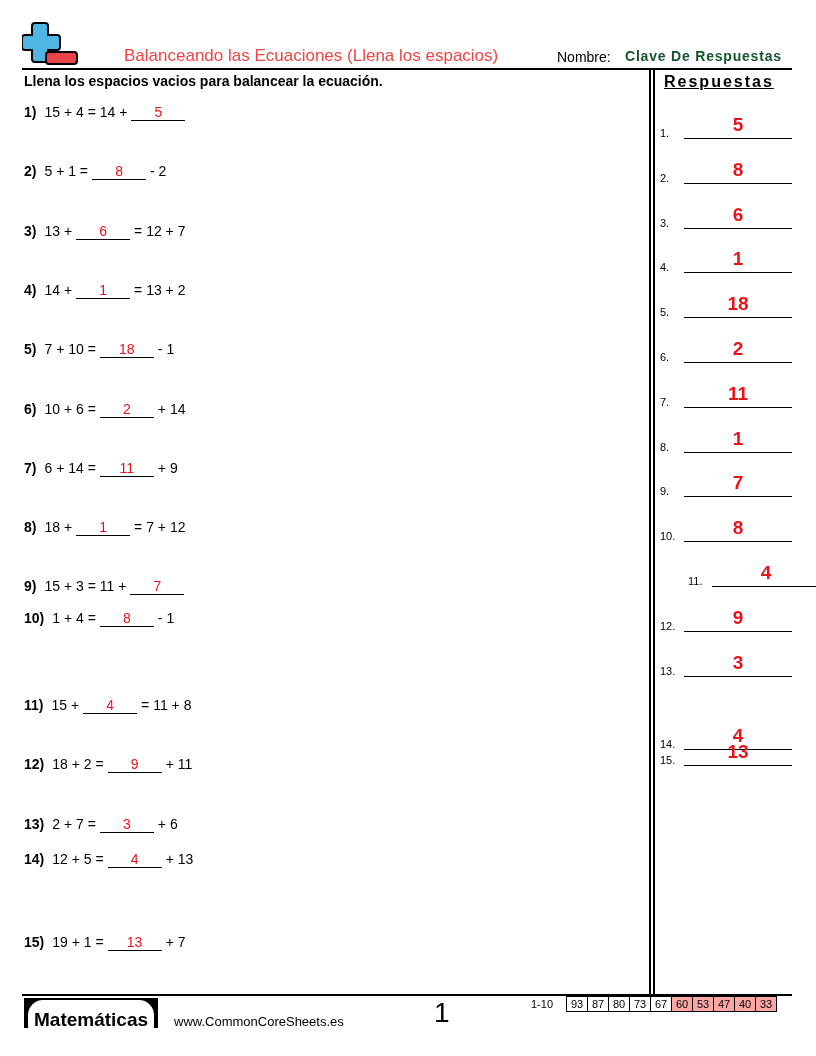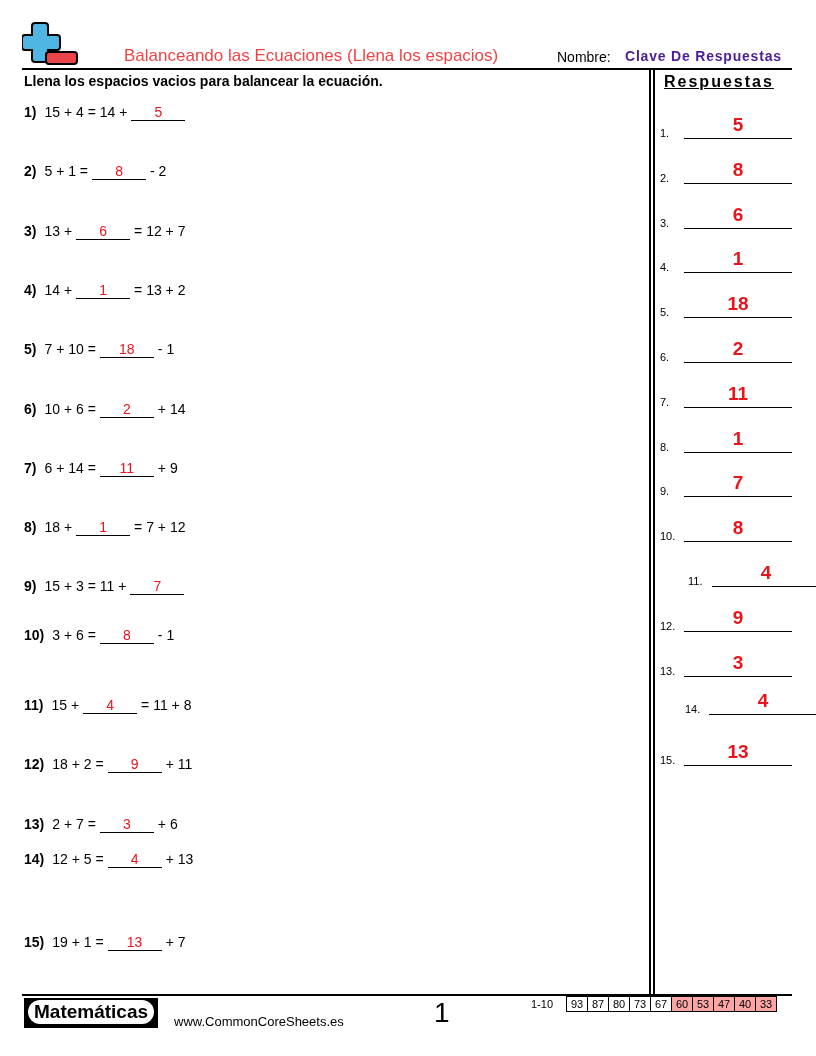--- a/index.html
+++ b/index.html
@@ -1,36 +1,36 @@
 <!DOCTYPE html>
 <html><head>
 <meta charset="utf-8">
 <style>
   html, body { margin:0; padding:0; background:#fff; }
   body { width:816px; height:1056px; position:relative; overflow:hidden; font-family:"Liberation Sans", sans-serif; color:#000; }
   .abs { position:absolute; }
   .logo { left:22px; top:22px; width:58px; height:46px; }
   .title { left:124px; top:46px; font-size:17px; color:#ef4444; white-space:nowrap; }
   .name-label { left:557px; top:49px; font-size:14px; white-space:nowrap; }
-  .name-value { left:625px; top:48px; font-size:14px; font-weight:bold; color:#4c1d95; letter-spacing:0.8px; white-space:nowrap; }
+  .name-value { left:625px; top:48px; font-size:14px; font-weight:bold; color:#14532d; letter-spacing:0.8px; white-space:nowrap; }
   .hrule { left:22px; top:68px; width:770px; height:2px; background:#000; }
   .instructions { left:24px; top:73px; font-size:14px; font-weight:bold; white-space:nowrap; }
   .vline { left:649px; top:68px; width:2px; height:926px; background:#000; }
   .vline2 { left:653px; top:68px; width:2px; height:926px; background:#000; }
   .resp-head { left:664px; top:73px; font-size:16px; font-weight:bold; letter-spacing:2px; text-decoration:underline; white-space:nowrap; }
   .problem { left:24px; font-size:14px; white-space:nowrap; display:flex; align-items:baseline; }
   .pnum { font-weight:bold; margin-right:8px; display:inline-block; }
   .blank { display:inline-block; width:54px; border-bottom:1px solid #000; text-align:center; color:#e8141b; margin:0 4px; line-height:15px; }
   .ans-row { left:660px; width:132px; height:20px; }
   .ans-num { position:absolute; left:0; bottom:0; font-size:11px; }
   .ans-line { position:absolute; left:24px; right:0; bottom:0; border-bottom:1px solid #000; height:0; }
   .ans-val { position:absolute; left:24px; right:0; bottom:3px; text-align:center; font-size:19px; font-weight:bold; color:#e8141b; }
   .footer-rule { left:22px; top:994px; width:770px; height:2px; background:#000; }
   .brand { left:24px; top:998px; height:30px; background:#000; padding:2px 4px; box-sizing:border-box; }
-  .brand-pill { background:#fff; border-radius:15px; height:24px; padding:0 6px; font-size:19px; font-weight:bold; line-height:24px; }
+  .brand-pill { background:#fff; border-radius:15px; height:24px; padding:8px 6px; font-size:19px; font-weight:bold; line-height:24px; }
   .site { left:174px; top:1014px; font-size:13px; }
   .pagenum { left:434px; top:997px; font-size:28px; }
   table.score { position:absolute; left:528px; top:996px; border-collapse:collapse; font-size:11px; }
   table.score td { border:1px solid #000; padding:0 3px; height:14px; line-height:14px; text-align:center; min-width:14px; }
   table.score td.lbl { border:none; text-align:right; padding-right:13px; }
   table.score td.blue { background:#fca5a5; }
   table.score td.none { border:none; }
 </style>
 </head>
 <body>
@@ -97,23 +97,23 @@
       <span>18 +</span>
       <span class="blank">1</span>
       <span>= 7 + 12</span>
     </div>
     <div class="abs problem" style="top: 578.4px;">
       <span class="pnum">9)</span>
       <span>15 + 3 = 11 +</span>
       <span class="blank">7</span>
       <span></span>
     </div>
-    <div class="abs problem" style="top: 627px;">
+    <div class="abs problem" style="top: 610px;">
       <span class="pnum">10)</span>
-      <span>3 + 6 =</span>
+      <span>1 + 4 =</span>
       <span class="blank">8</span>
       <span>- 1</span>
     </div>
     <div class="abs problem" style="top: 697px;">
       <span class="pnum">11)</span>
       <span>15 +</span>
       <span class="blank">4</span>
       <span>= 11 + 8</span>
     </div>
     <div class="abs problem" style="top: 756.3px;">
@@ -200,21 +200,21 @@
     <div class="abs ans-row" style="top: 611.8px;">
       <span class="ans-num">12.</span>
       <span class="ans-line"></span>
       <span class="ans-val">9</span>
     </div>
     <div class="abs ans-row" style="top: 656.6px;">
       <span class="ans-num">13.</span>
       <span class="ans-line"></span>
       <span class="ans-val">3</span>
     </div>
-    <div class="abs ans-row" style="top: 695px; margin-left: 25px;">
+    <div class="abs ans-row" style="top: 730px;">
       <span class="ans-num">14.</span>
       <span class="ans-line"></span>
       <span class="ans-val">4</span>
     </div>
     <div class="abs ans-row" style="top: 746.2px;">
       <span class="ans-num">15.</span>
       <span class="ans-line"></span>
       <span class="ans-val">13</span>
     </div>
   </div>

